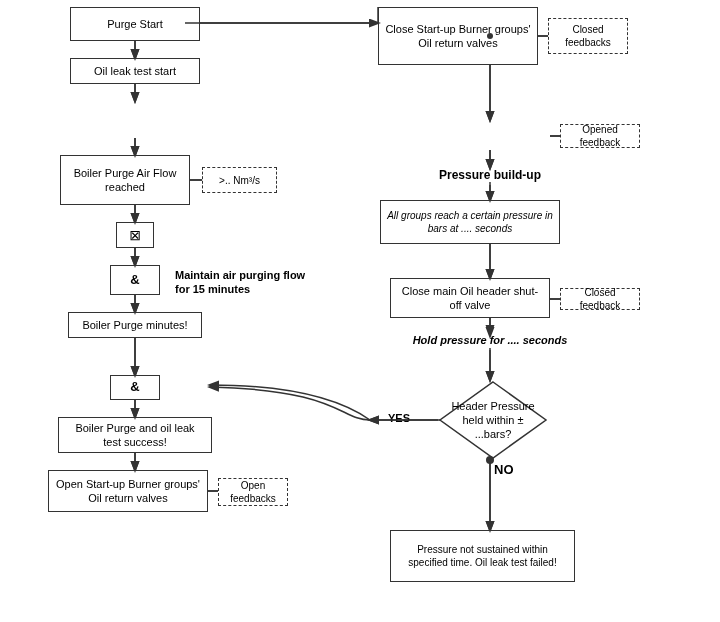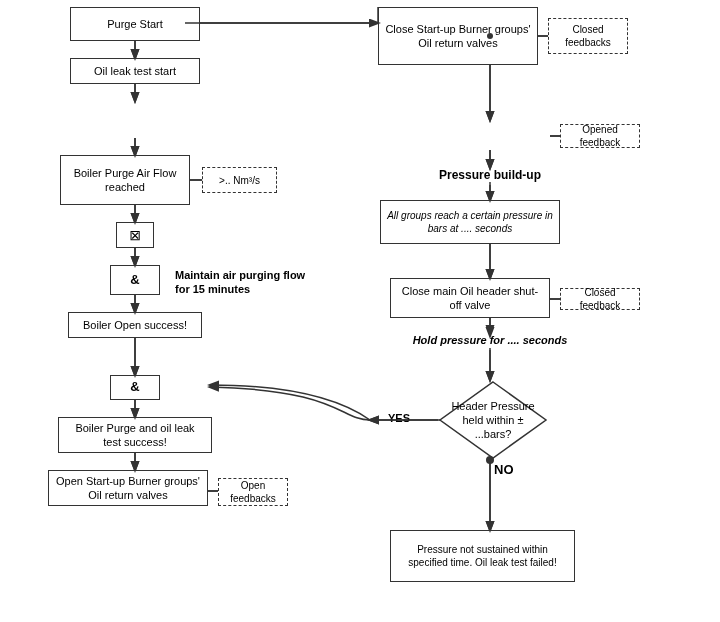--- a/index.html
+++ b/index.html
@@ -147,32 +147,32 @@
 
   <div class="box and-box" style="left:110px; top:265px; width:50px; height:30px;">
     <span>&amp;</span>
   </div>
 
   <div style="position:absolute; left:175px; top:268px; width:140px; font-weight:bold; font-size:11px; line-height:1.3;">
     <span>Maintain air purging flow for 15 minutes</span>
   </div>
 
   <div class="box" style="left:68px; top:312px; width:134px; height:26px;">
-    <span>Boiler Open success!</span>
+    <span>Boiler Purge minutes!</span>
   </div>
 
   <div class="box and-box" style="left:110px; top:375px; width:50px; height:25px;">
     <span>&amp;</span>
   </div>
 
   <div class="box" style="left:58px; top:417px; width:154px; height:36px;">
     <span>Boiler Purge and oil leak test success!</span>
   </div>
 
-  <div class="box" style="left:48px; top:470px; width:160px; height:36px;">
+  <div class="box" style="left:48px; top:470px; width:160px; height:42px;">
     <span>Open Start-up Burner groups' Oil return valves</span>
   </div>
 
   <div class="box dashed small-box" style="left:218px; top:478px; width:70px; height:28px;">
     <span>Open feedbacks</span>
   </div>
 
   <svg style="position:absolute;top:0;left:0;width:720px;height:622px;pointer-events:none;">
     <line x1="208" y1="491" x2="218" y2="491" stroke="#333" stroke-width="1.5"></line>
   </svg>

